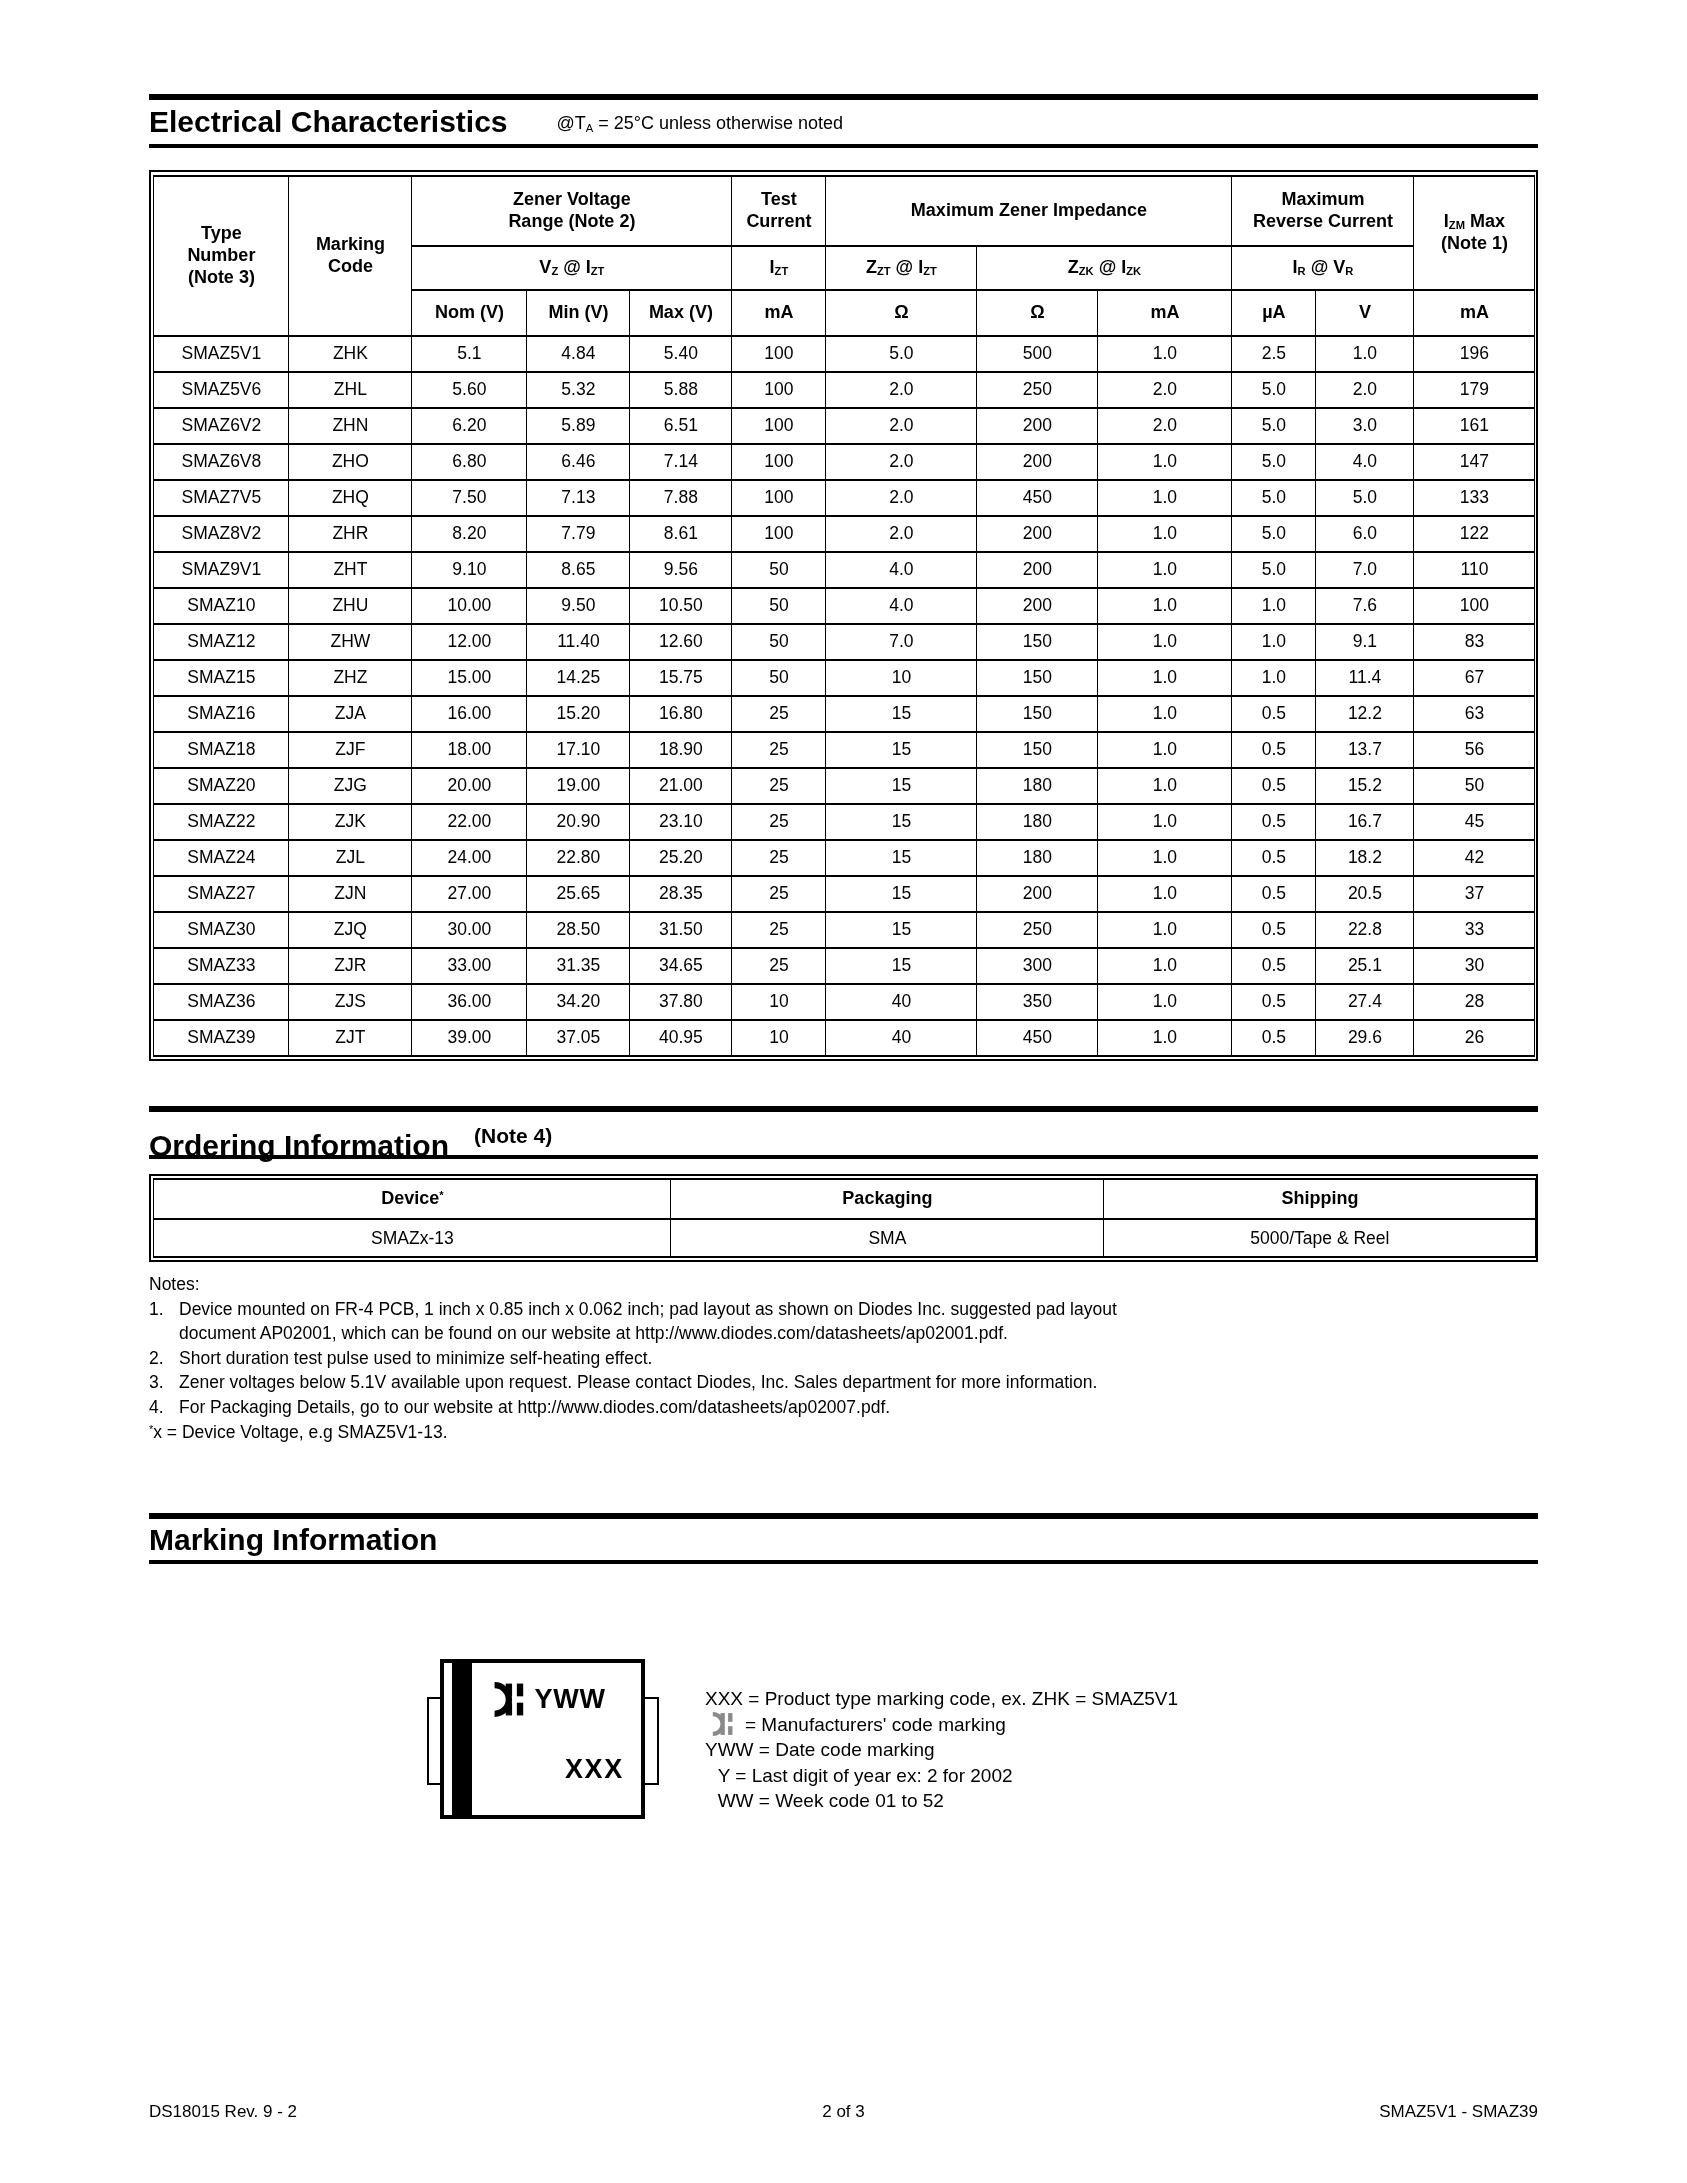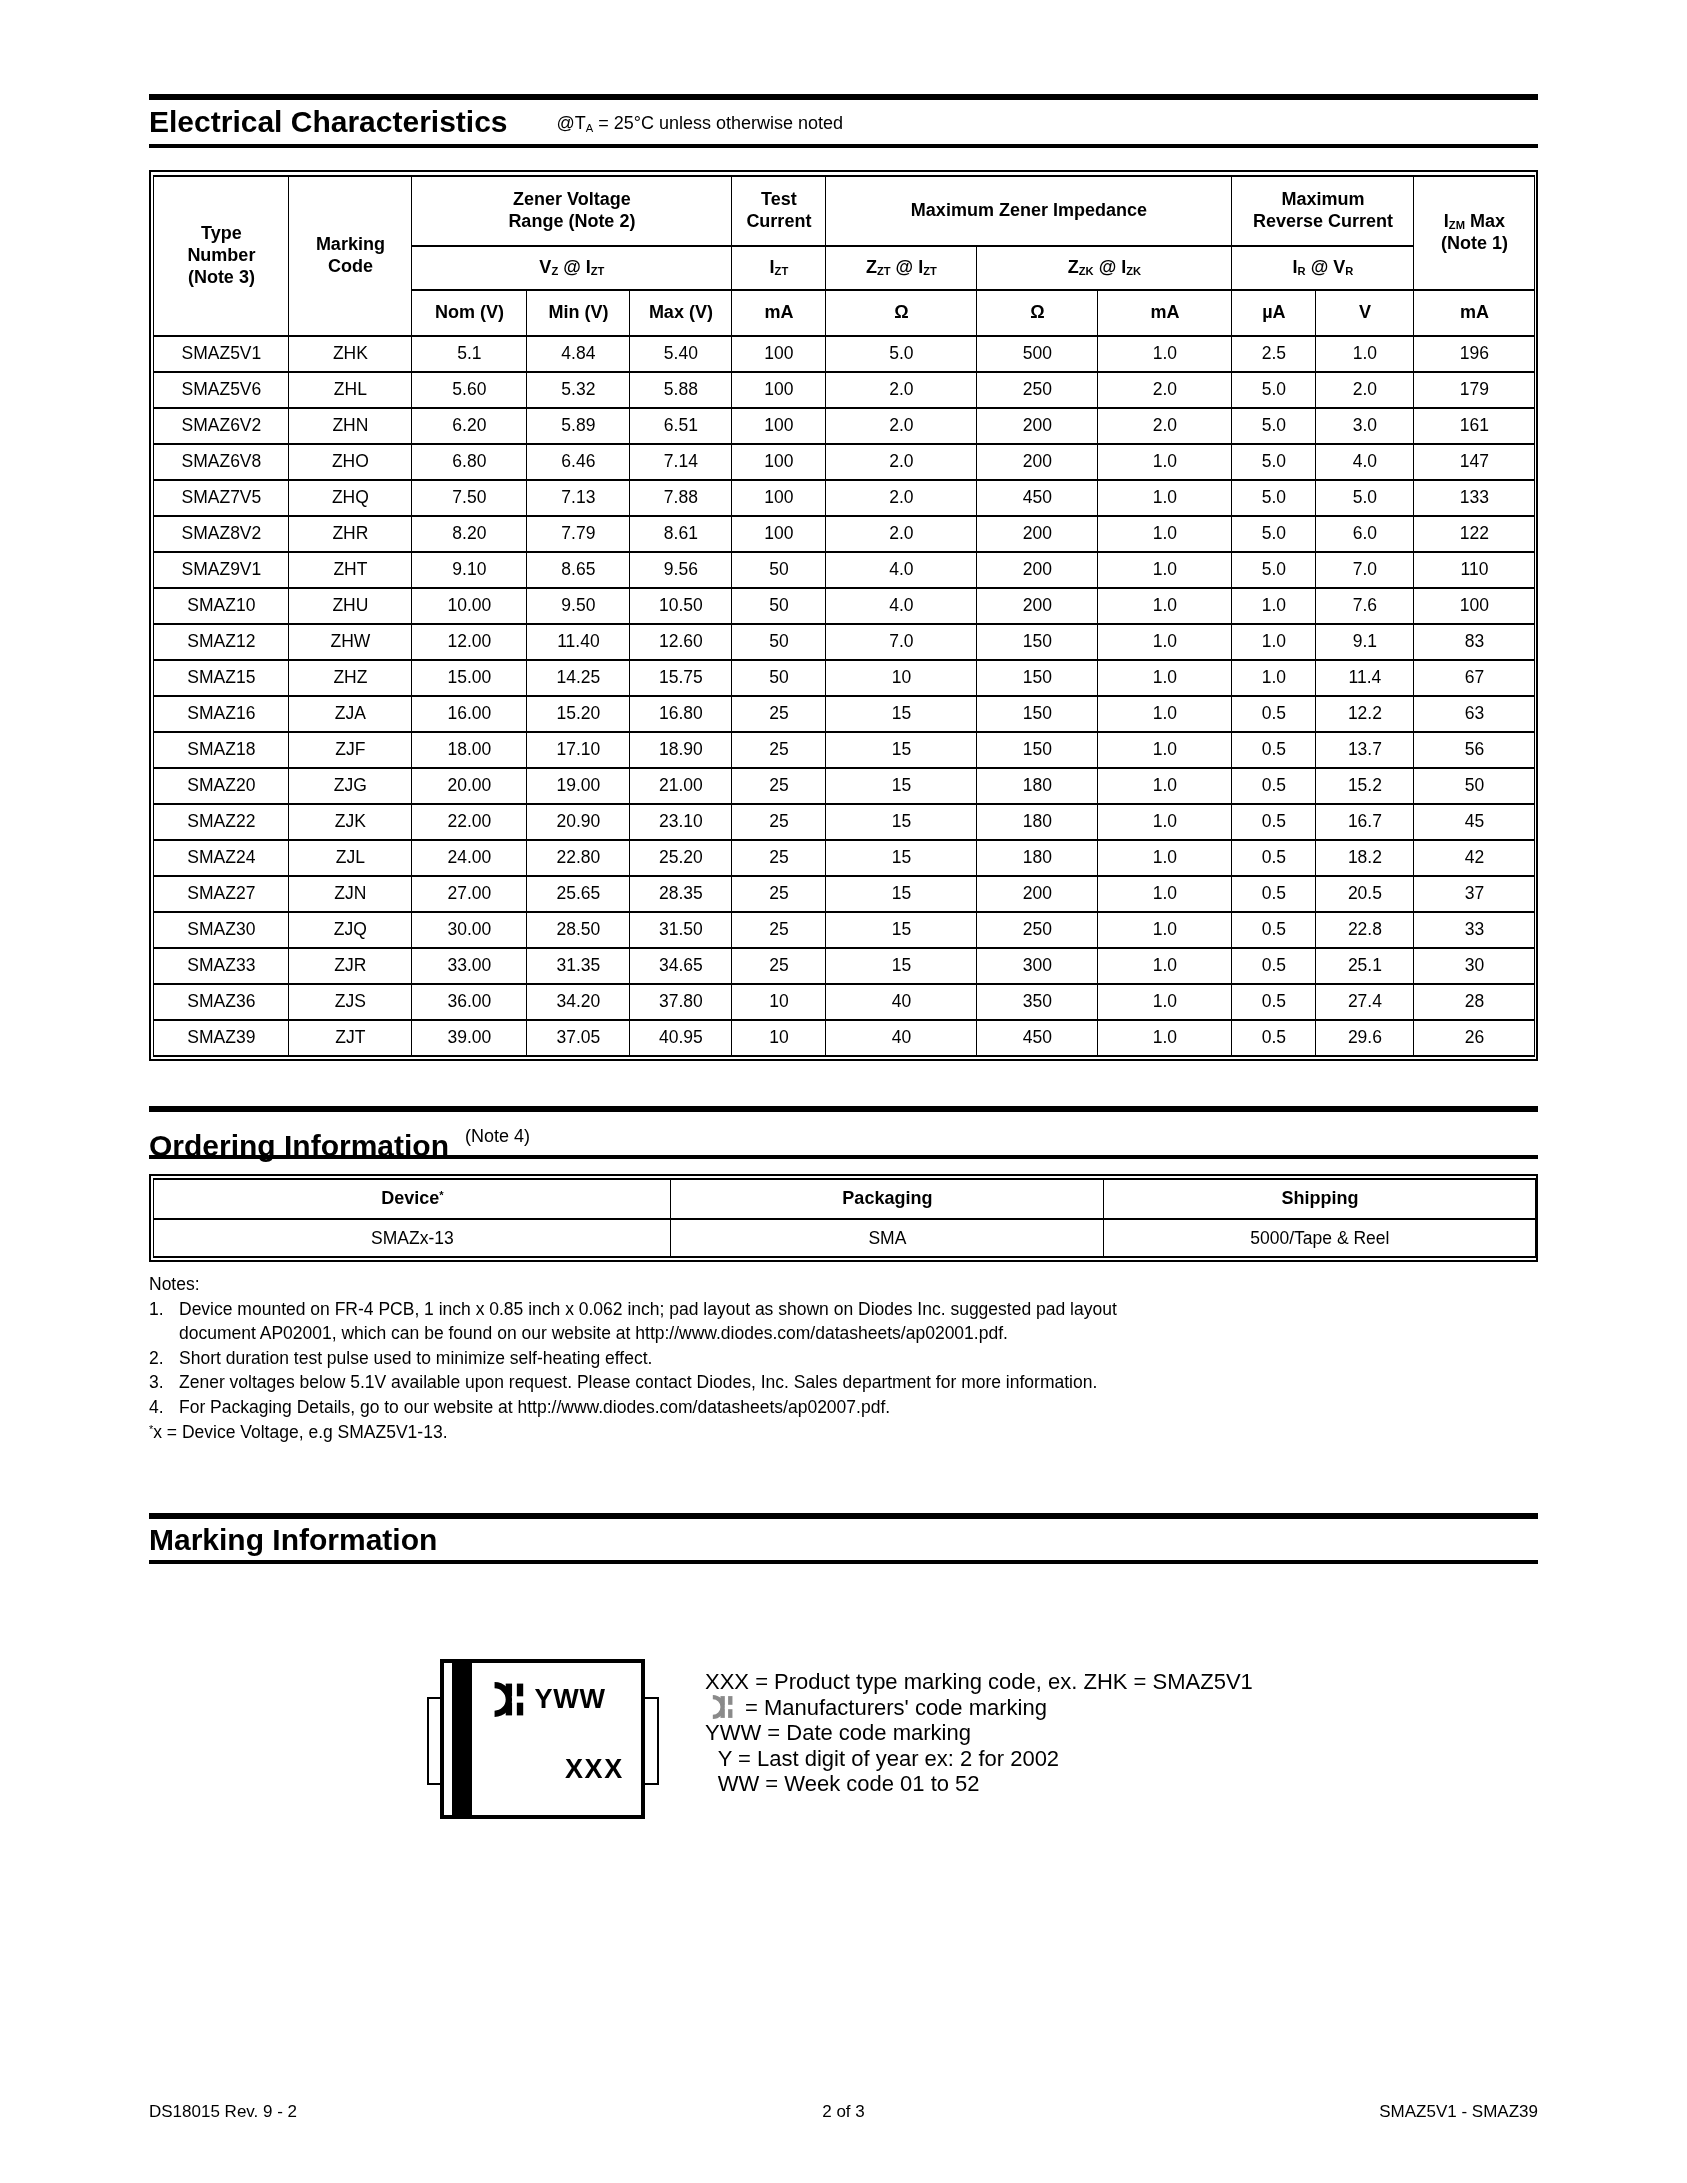--- a/index.html
+++ b/index.html
@@ -7,21 +7,21 @@
     width:1687px;height:2183px;position:relative;overflow:hidden;
     background:#ffffff;color:#000;
     font-family:"Liberation Sans", sans-serif;
   }
   .sec{position:absolute;left:149px;width:1389px;}
   .rule{background:#000;height:5.6px;}
   .rule.thin{height:4.8px;}
   .sec-head{display:flex;align-items:center;height:44px;}
   .sec-title{font-size:30px;font-weight:700;margin:0;line-height:44px;white-space:nowrap;}
   .sec-cond{font-size:18px;margin-left:49px;padding-top:4.8px;white-space:nowrap;}
-  .note-suffix{font-size:18px;font-weight:400;margin-left:16px;padding-top:6.4px;white-space:nowrap;}
+  .note-suffix{font-size:21px;font-weight:700;margin-left:25px;padding-top:6.4px;white-space:nowrap;}
 
   sub.rsub{font-size:62%;vertical-align:baseline;position:relative;top:0.22em;line-height:0;}
   sup.rsup{font-size:62%;vertical-align:baseline;position:relative;top:-0.45em;line-height:0;}
 
   
   .dbl{border:2.4px solid #000;padding:2.4px;background:#fff;}
 
   table{border-collapse:collapse;width:100%;table-layout:fixed;}
   th,td{border:1.6px solid #000;text-align:center;vertical-align:middle;padding:0 3.2px;
         border-top-width:2.4px;border-bottom-width:2.4px;overflow:hidden;}
@@ -49,21 +49,21 @@
   #marking-body{position:relative;height:318px;}
   .pkg{position:absolute;left:291px;top:95px;width:205px;height:160px;}
   .pkg-tab{position:absolute;width:27px;height:84px;top:38px;background:#fff;border:2.4px solid #000;z-index:0;}
   .pkg-tab-left{left:-13.5px;}
   .pkg-tab-right{right:-13.5px;}
   .pkg-bodyrect{position:absolute;left:0;top:0;right:0;bottom:0;background:#fff;border:4px solid #000;z-index:1;}
   .pkg-band{position:absolute;left:8px;top:0;bottom:0;width:20px;background:#000;}
   .pkg-mark-top{position:absolute;left:41px;top:19px;display:flex;align-items:center;gap:6.4px;
                 font-weight:700;font-size:27px;letter-spacing:0.8px;}
   .pkg-mark-bottom{position:absolute;left:79px;top:91px;font-weight:700;font-size:27px;letter-spacing:1.6px;margin-left:42px;}
-  .legend{position:absolute;left:556px;top:105px;font-size:22px;}
+  .legend{position:absolute;left:556px;top:122px;font-size:19px;}
   .legend .ml{height:25.4px;line-height:25.4px;display:flex;align-items:center;white-space:pre;}
   .legend .indent{padding-left:12.7px;}
   .legend-logo{margin-right:8px;}
 
   
   #footer{position:absolute;left:149px;top:2102px;width:1389px;height:24px;font-size:17px;}
   #footer .fl{position:absolute;left:0;}
   #footer .fc{position:absolute;left:50%;transform:translateX(-50%);}
   #footer .fr{position:absolute;right:0;}
 </style>

